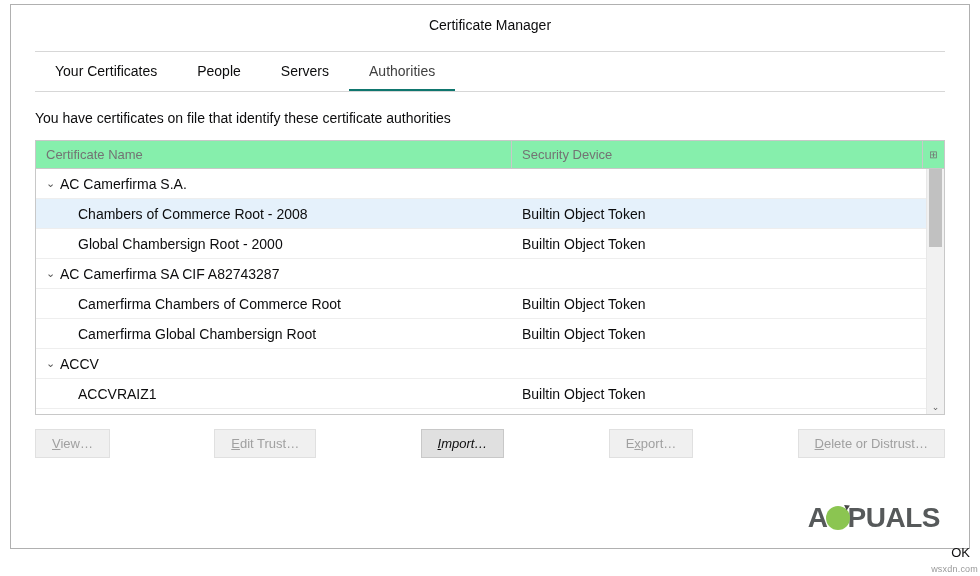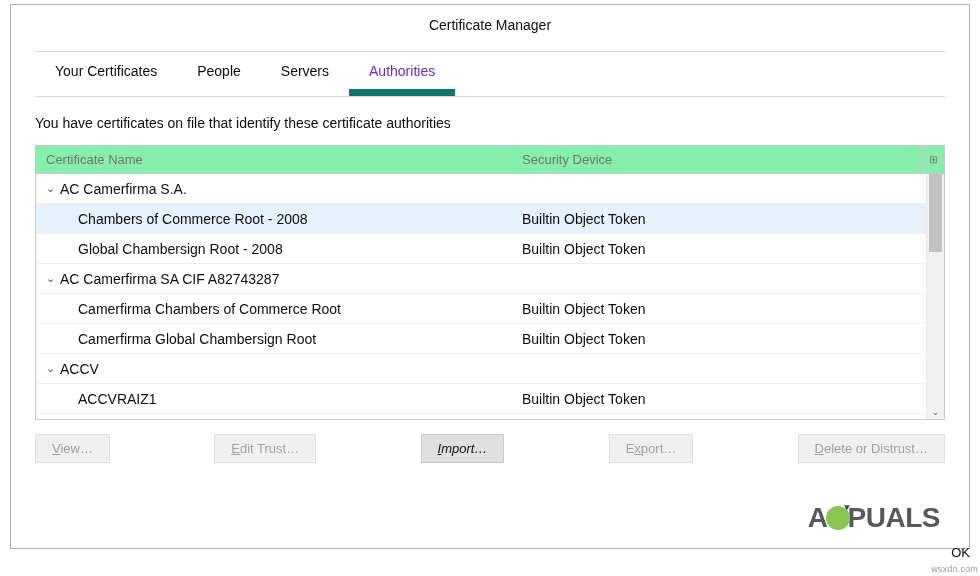--- a/index.html
+++ b/index.html
@@ -40,22 +40,22 @@
       border-bottom: 1px solid #d7d7d7;
     }
     .tab {
       padding: 11px 20px 10px 20px;
       font-size: 14px;
       cursor: pointer;
       border-bottom: 2px solid transparent;
       color: #0c0c0d;
     }
     .tab.active {
-      border-bottom: 7px solid #0f766e;
-      color: #6d28d9;
+      border-bottom: 2px solid #0f766e;
+      color: #404040;
     }
     .description {
       padding: 18px 0 14px 0;
       font-size: 14px;
       color: #0c0c0d;
     }
     .table-wrapper {
       border: 1px solid #c8c8c8;
       height: 275px;
       position: relative;
@@ -269,21 +269,21 @@
           <div class="cell-device"></div>
         </div>
         <div class="table-row selected">
           <div class="cell-name child-indent">
               <span>Chambers of Commerce Root - 2008</span>
             </div>
           <div class="cell-device">Builtin Object Token</div>
         </div>
         <div class="table-row">
           <div class="cell-name child-indent">
-              <span>Global Chambersign Root - 2008</span>
+              <span>Global Chambersign Root - 2000</span>
             </div>
           <div class="cell-device">Builtin Object Token</div>
         </div>
         <div class="table-row">
           <div class="cell-name">
               <span class="caret">⌄</span>
               <span>AC Camerfirma SA CIF A82743287</span>
             </div>
           <div class="cell-device"></div>
         </div>

